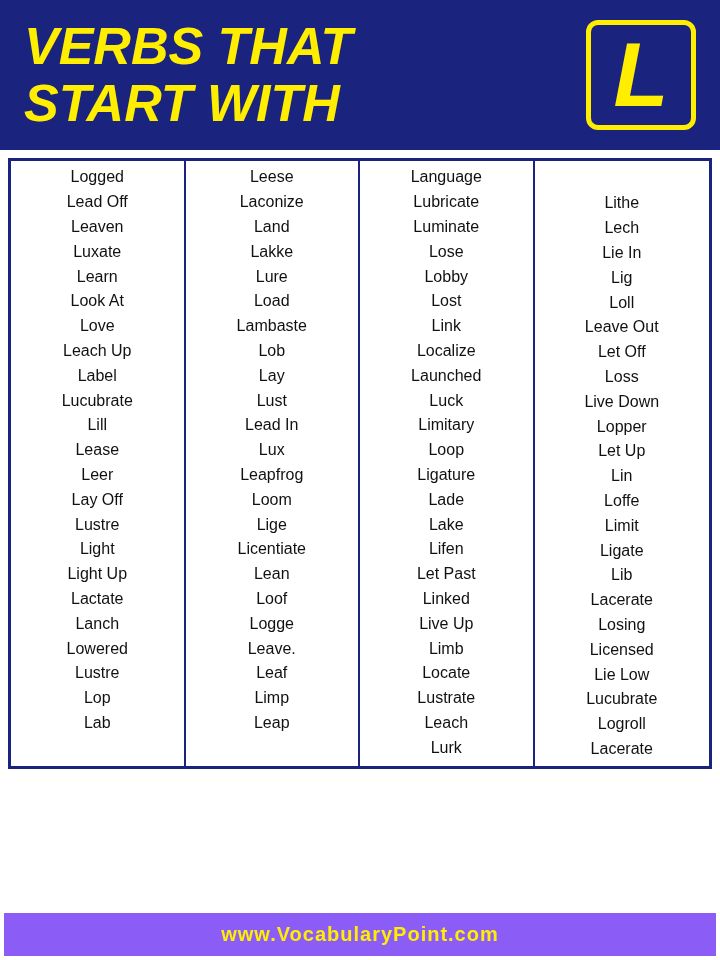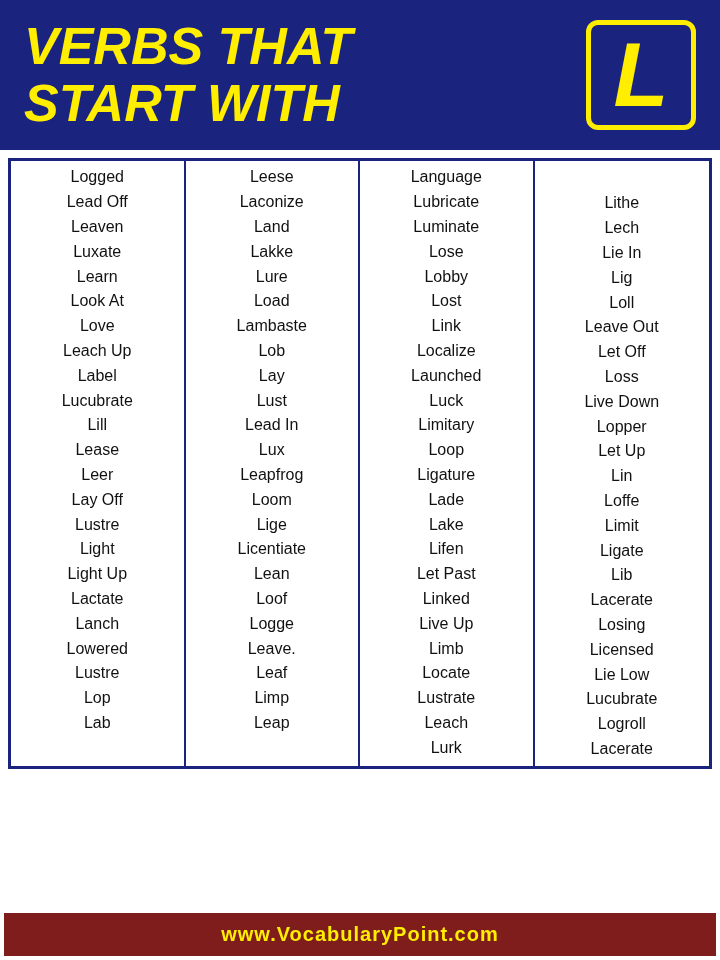--- a/index.html
+++ b/index.html
@@ -66,21 +66,21 @@
     .word {
       display: block;
       text-align: center;
       font-size: 16px;
       color: #111;
       line-height: 1.55;
       padding: 0 4px;
     }
 
     .footer {
-      background: #7f1d1d;
+      background: #8b5cf6;
       margin: 4px;
       padding: 10px;
       text-align: center;
     }
 
     .footer-text {
       color: #ffee00;
       font-size: 20px;
       font-weight: bold;
       letter-spacing: 1px;

